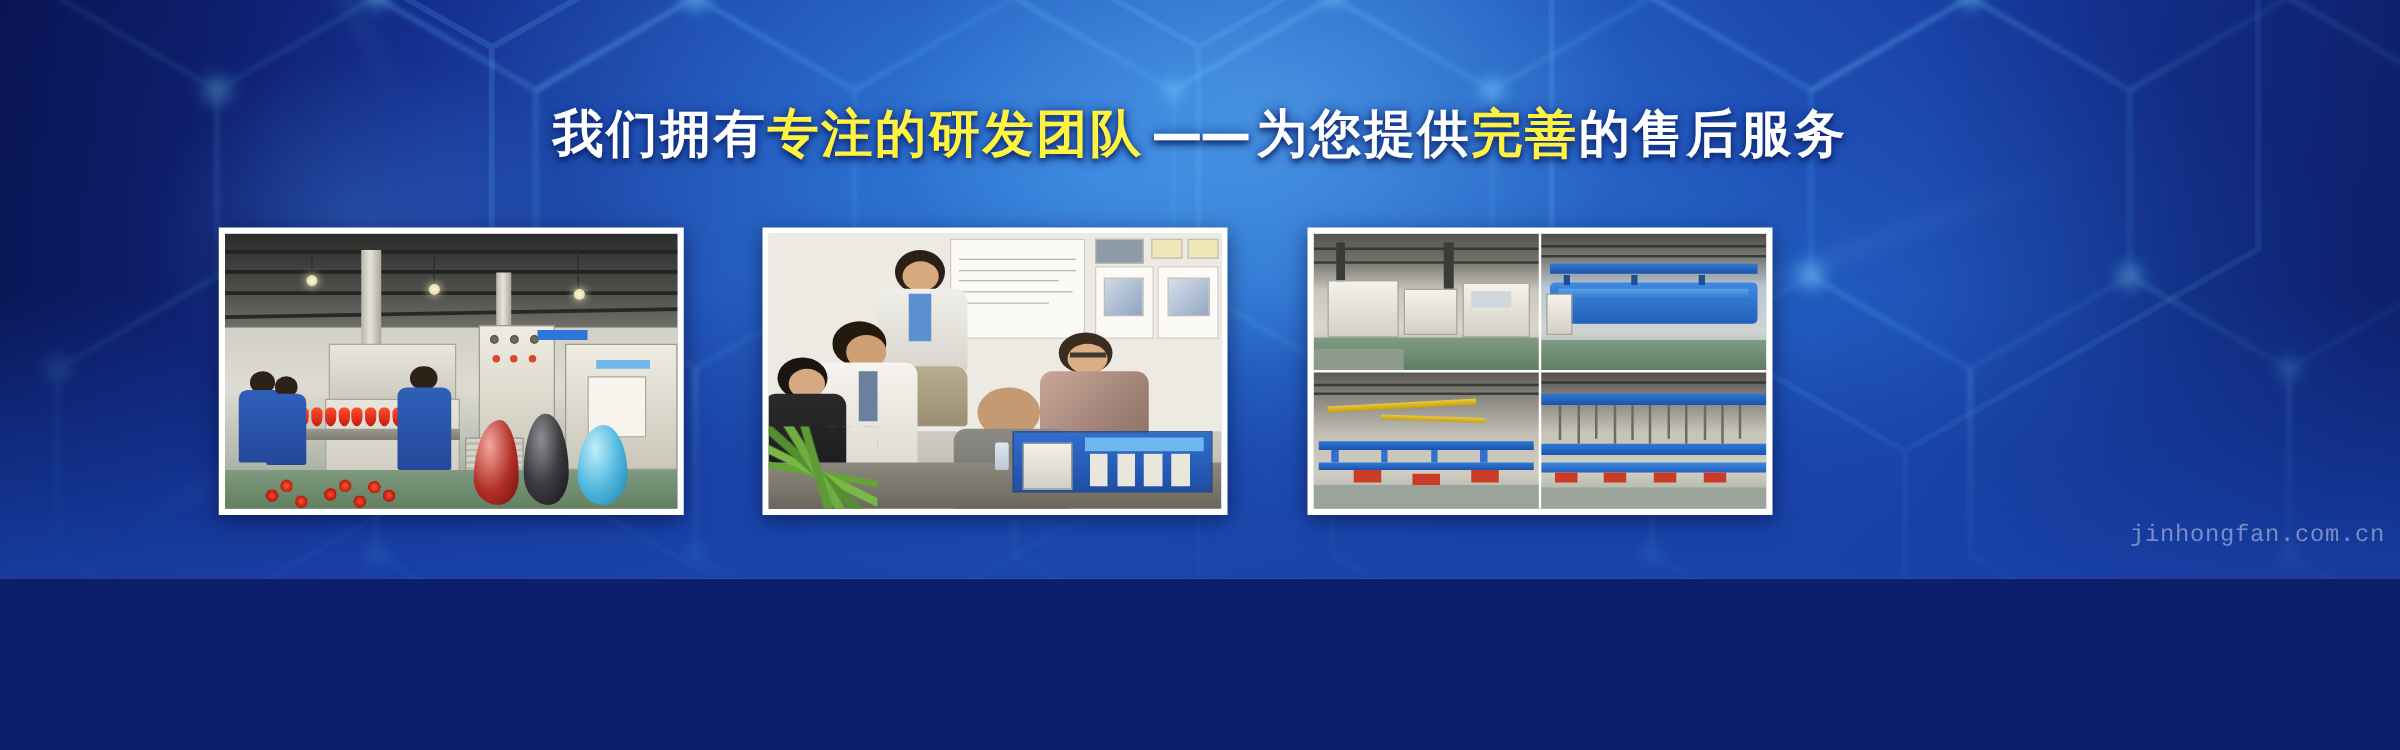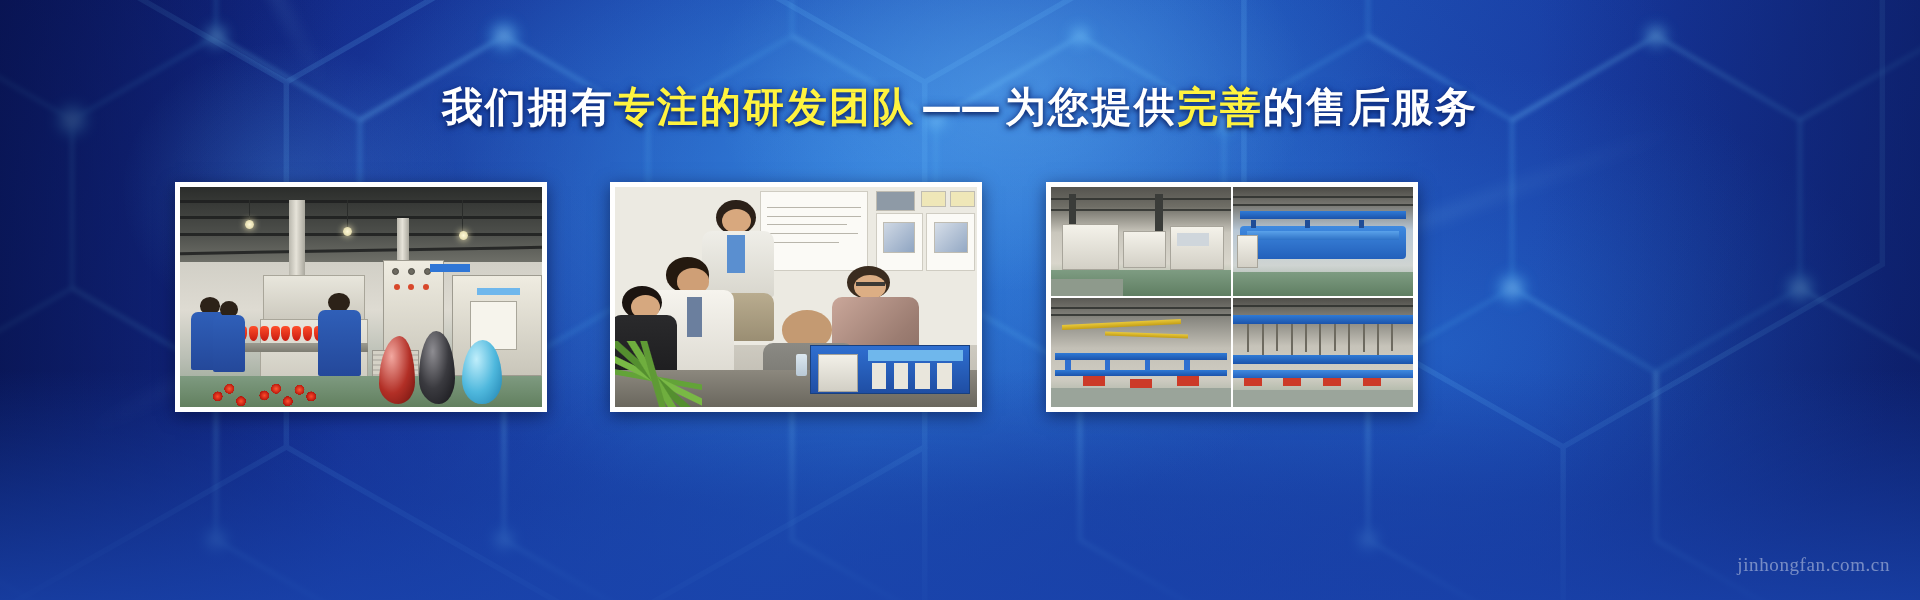--- a/index.html
+++ b/index.html
@@ -1,19 +1,19 @@
 <!DOCTYPE html>
 <html><head>
 <meta charset="utf-8">
 <title>Banner</title>
 <style>
   html,body{margin:0;padding:0;background:#0b1f6b;}
   *{box-sizing:border-box;}
   .stage{
-    position:relative;width:1920px;height:600px;overflow:hidden;
+    position:relative;width:1920px;height:463px;overflow:hidden;
     font-family:"DejaVu Sans","Liberation Sans",sans-serif;
     background:#ec4899;
   }
 
   
   .bg-base{position:absolute;inset:0;
     background:
       radial-gradient(ellipse 900px 560px at 46% 30%, #2f7ad6 0%, rgba(47,122,214,0) 62%),
       radial-gradient(ellipse 700px 430px at 75% 58%, #1f57bd 0%, rgba(31,87,189,0) 66%),
       radial-gradient(ellipse 620px 520px at 12% 52%, #14298a 0%, rgba(20,41,138,0) 70%),
@@ -119,23 +119,23 @@
   .ph3 .bbar{position:absolute;background:linear-gradient(to bottom,#2f7ad6,#1b53ab);}
   .ph3 .bbar2{position:absolute;background:linear-gradient(to bottom,#3f8ae0,#2360bb);}
   .ph3 .wcab{position:absolute;background:linear-gradient(to bottom,#f4f2ea,#d3d0c6);border:1px solid #a8a59b;}
   .ph3 .grnfloor{position:absolute;background:linear-gradient(to bottom,#7e9c82,#5f7e62);}
   .ph3 .beamline{position:absolute;background:#2b2d2b;height:2px;opacity:.8;}
   .ph3 .yellowarm{position:absolute;background:linear-gradient(to bottom,#e9c93a,#c59f16);}
   .ph3 .hook{position:absolute;width:2px;background:#6d6a60;}
   .ph3 .redbox{position:absolute;background:#cc3a28;}
 
   
-  .watermark{position:absolute;right:30px;bottom:24px;z-index:9;
+  .watermark{position:absolute;right:12px;bottom:24px;z-index:9;
     font-size:19px;letter-spacing:.6px;color:rgba(255,255,255,.42);
-    font-family:Liberation Serif, serif;}
+    font-family:Liberation Mono, monospace;}
 </style>
 </head>
 <body>
 
 <div class="stage">
 
   <div class="bg-base"></div>
 
   <div class="hexnet2">
     <svg viewBox="0 0 1920 600" preserveAspectRatio="xMidYMid slice">

